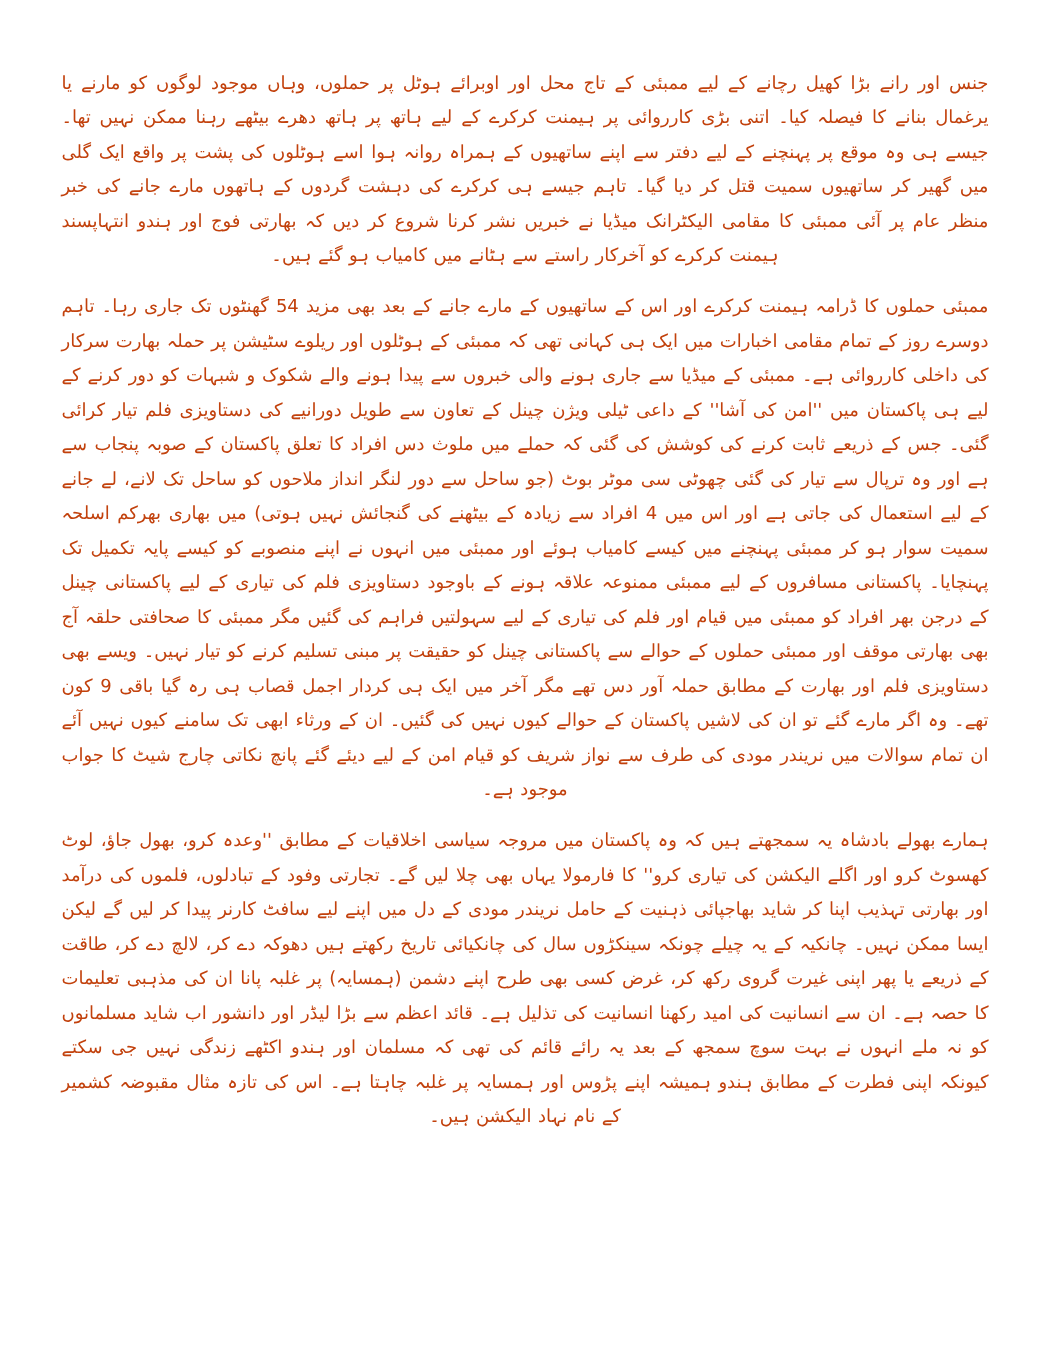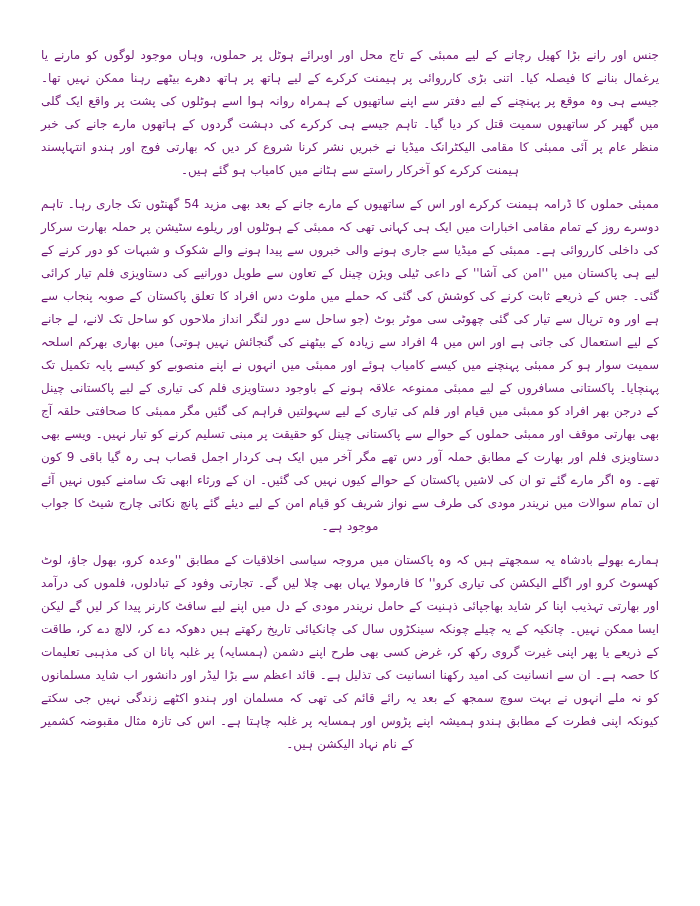--- a/index.html
+++ b/index.html
@@ -16,21 +16,21 @@
     overflow: hidden;
     box-sizing: border-box;
     padding: 44px 41px 0 41px;
     direction: rtl;
     unicode-bidi: embed;
   }
   .para {
     font-family: "DejaVu Sans", "Liberation Sans", sans-serif;
     font-size: 12px;
     line-height: 23px;
-    color: #701a75;
+    color: #c2410c;
     margin: 0 0 11px 0;
     text-align: justify;
     text-align-last: center; 
     word-spacing: 0.5px;
     letter-spacing: 0;
   }
 </style>
 </head>
 <body>
 

